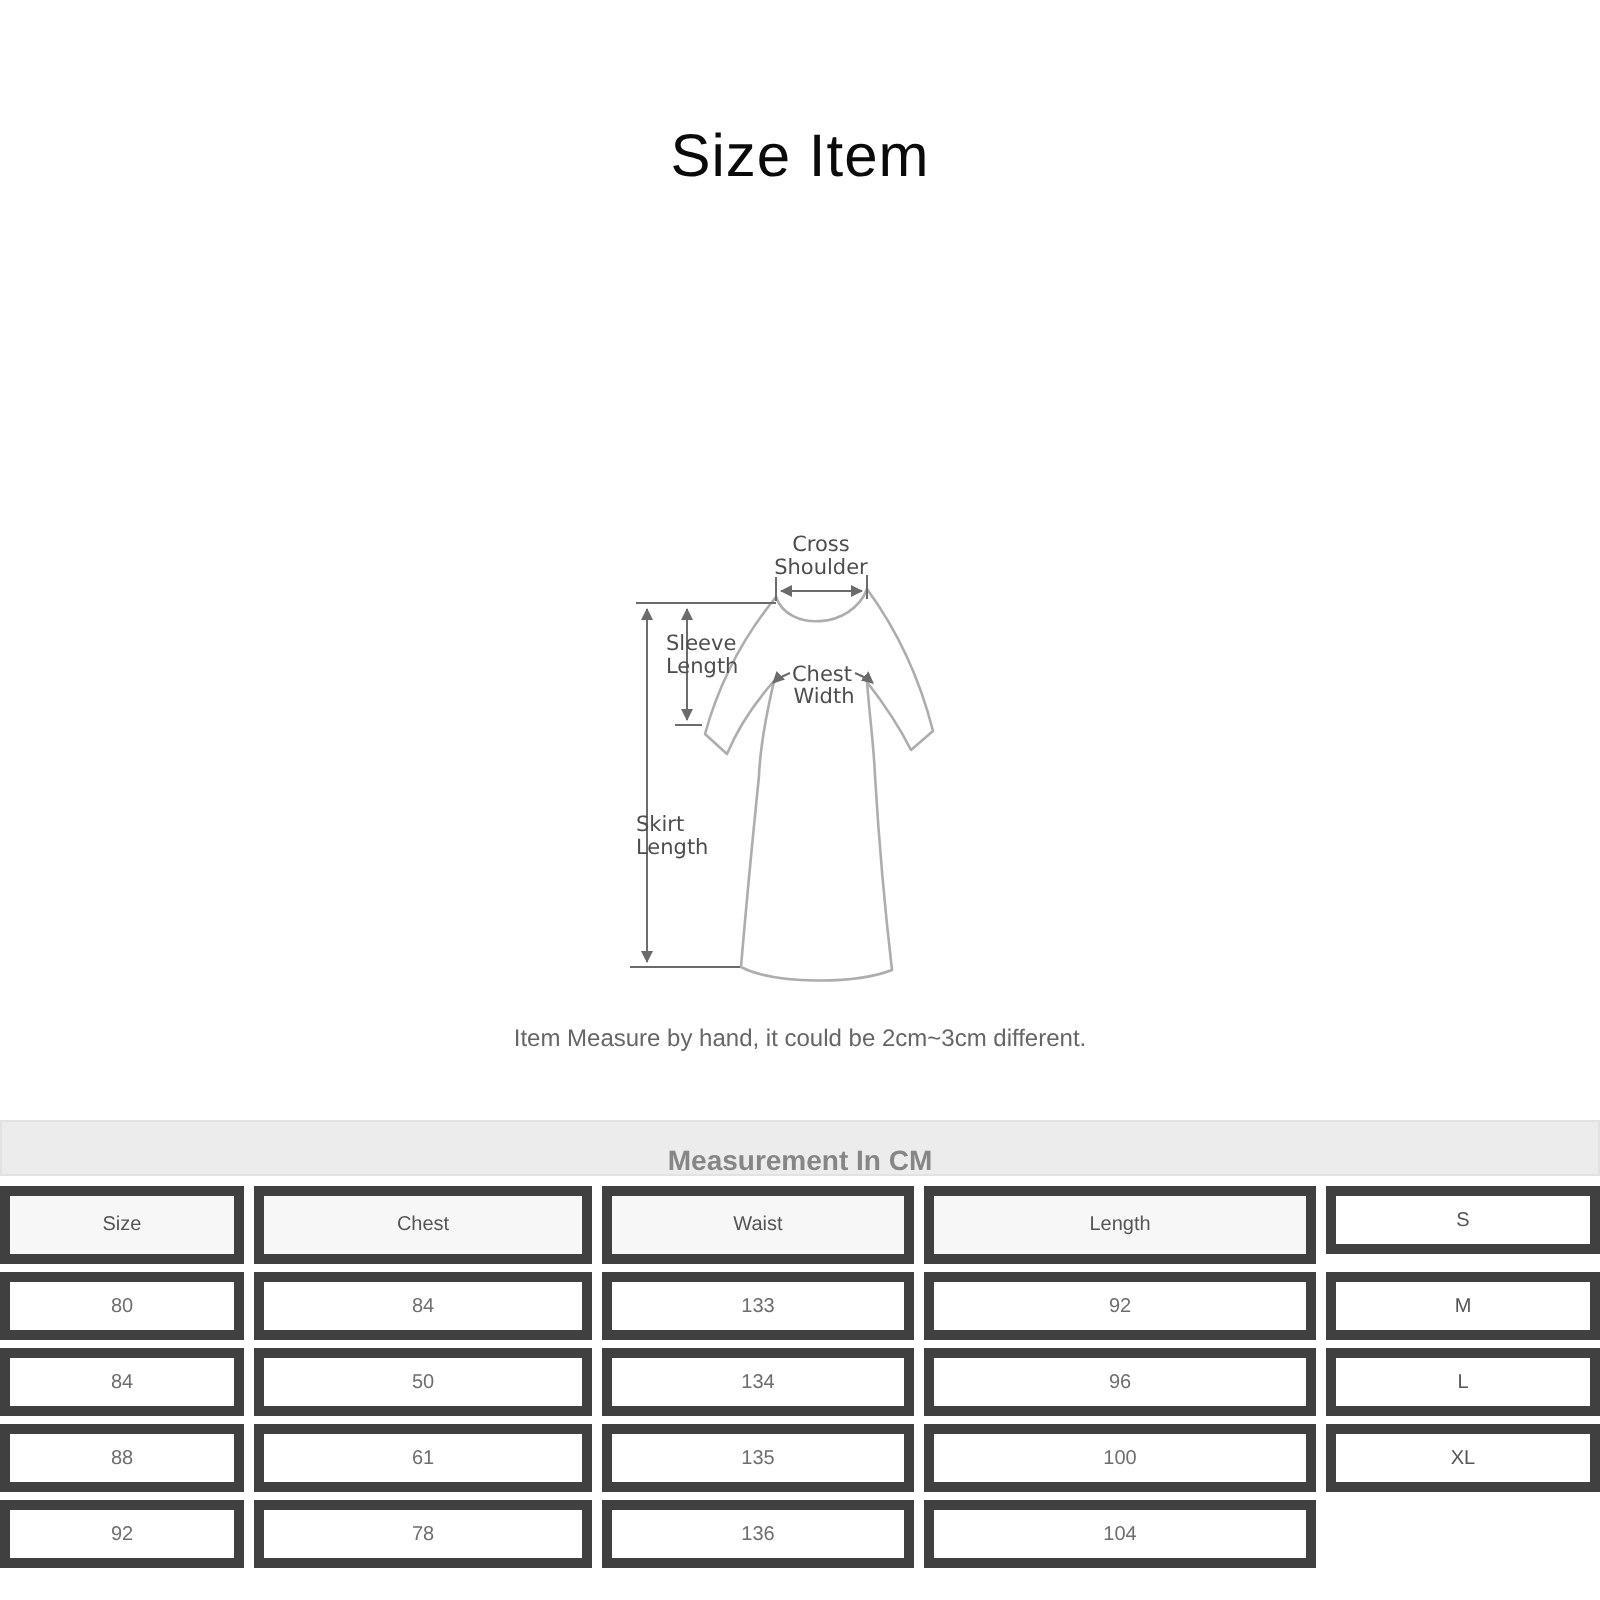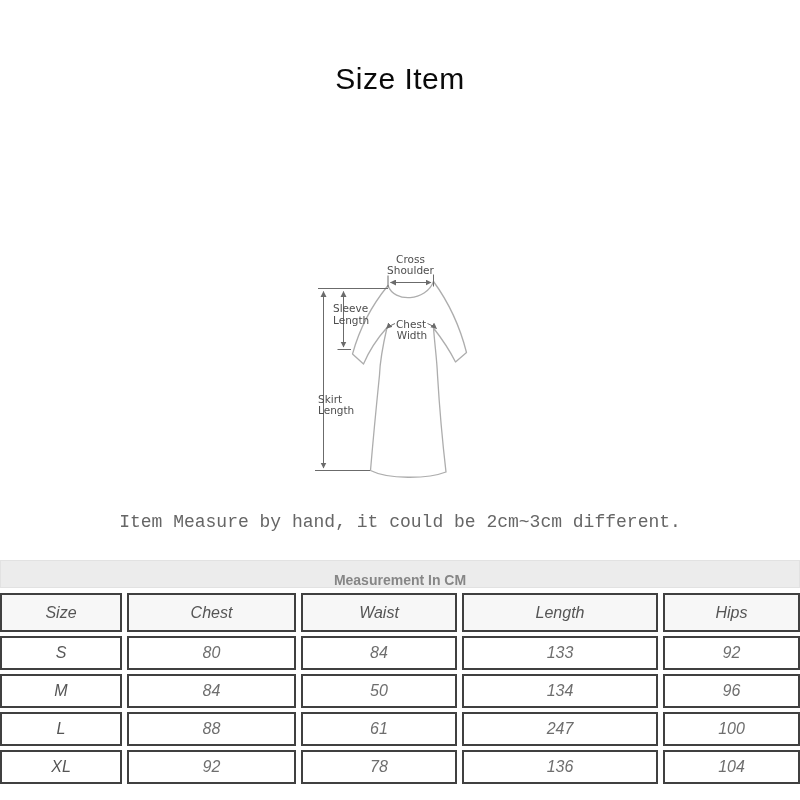--- a/index.html
+++ b/index.html
@@ -19,38 +19,38 @@
     text-align: center;
     font-size: 30px;
     font-weight: 400;
     color: #0a0a0a;
     letter-spacing: 0.5px;
   }
 
   
   .diagram {
     position: absolute;
-    left: 300px; top: 243px;
+    left: 300px; top: 256px;
     width: 220px; height: 260px;
   }
   .diagram svg { display: block; }
   .diagram text {
     font-family: "DejaVu Sans", sans-serif;
     font-size: 10.5px;
     fill: #4d4d4d;
   }
 
   
   .measure-note {
     position: absolute;
     top: 512px; left: 0; width: 800px;
     margin: 0;
     text-align: center;
-    font-family: Liberation Mono, monospace;
-    font-size: 18px;
+    font-family: Liberation Sans, sans-serif;
+    font-size: 12px;
     color: #666666;
   }
 
   
   .table-wrap {
     position: absolute;
     top: 560px; left: 0; width: 800px;
   }
   .table-banner {
     box-sizing: border-box;
@@ -65,26 +65,25 @@
   }
   .size-grid {
     margin-top: 5px;
     display: grid;
     grid-template-columns: 122px 169px 156px 196px 1fr;
     column-gap: 5px;
     row-gap: 4px;
   }
   .cell {
     box-sizing: border-box;
-    border: 2px solid #404040;
+    border: 5px solid #404040;
     display: flex;
     align-items: center;
     justify-content: center;
-    font-size: 16px;
-    font-style: italic;
+    font-size: 10px;
   }
   .cell.th {
     height: 39px;
     background: #f7f7f7;
     color: #555555;
   }
   .cell.td {
     height: 34px;
     background: #ffffff;
     color: #6e6e6e;
@@ -161,38 +160,37 @@
 
 <div class="table-wrap">
   <div class="table-banner">Measurement In CM</div>
 
   <div class="size-grid">
 
     <div class="cell th">Size</div>
     <div class="cell th">Chest</div>
     <div class="cell th">Waist</div>
     <div class="cell th">Length</div>
-    <div class="cell th">Hips</div>
 
     <div class="cell td size-col">S</div>
     <div class="cell td">80</div>
     <div class="cell td">84</div>
     <div class="cell td">133</div>
     <div class="cell td">92</div>
 
     <div class="cell td size-col">M</div>
     <div class="cell td">84</div>
     <div class="cell td">50</div>
     <div class="cell td">134</div>
     <div class="cell td">96</div>
 
     <div class="cell td size-col">L</div>
     <div class="cell td">88</div>
     <div class="cell td">61</div>
-    <div class="cell td">247</div>
+    <div class="cell td">135</div>
     <div class="cell td">100</div>
 
     <div class="cell td size-col">XL</div>
     <div class="cell td">92</div>
     <div class="cell td">78</div>
     <div class="cell td">136</div>
     <div class="cell td">104</div>
   </div>
 </div>
 

